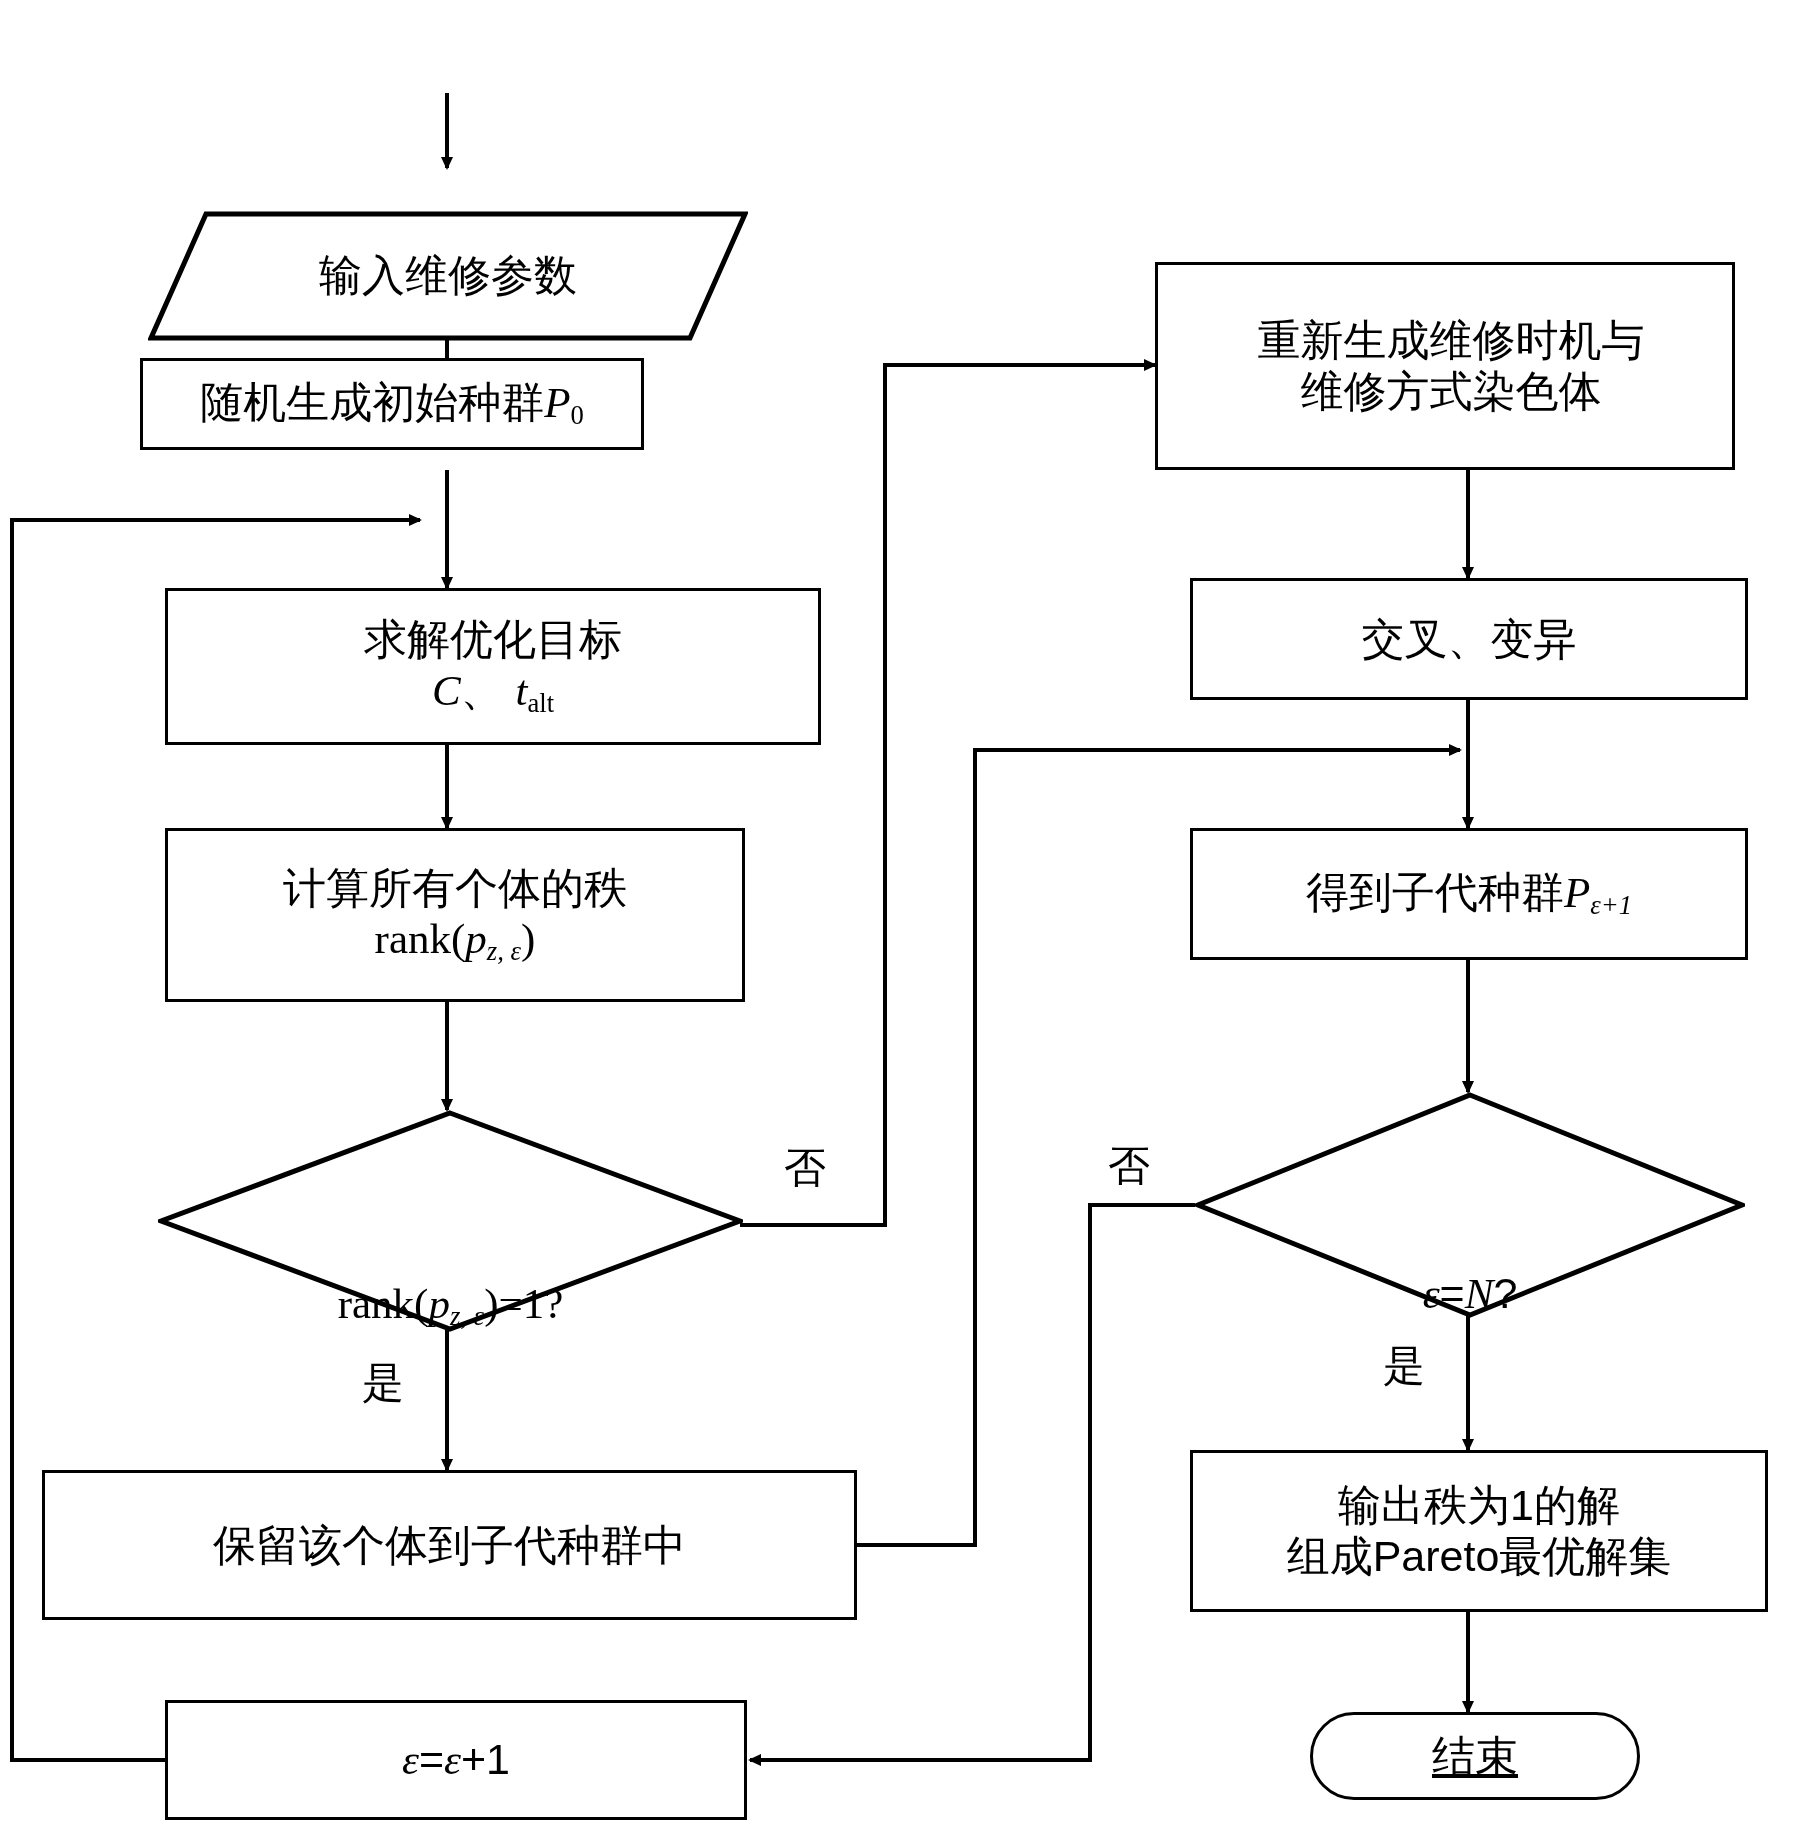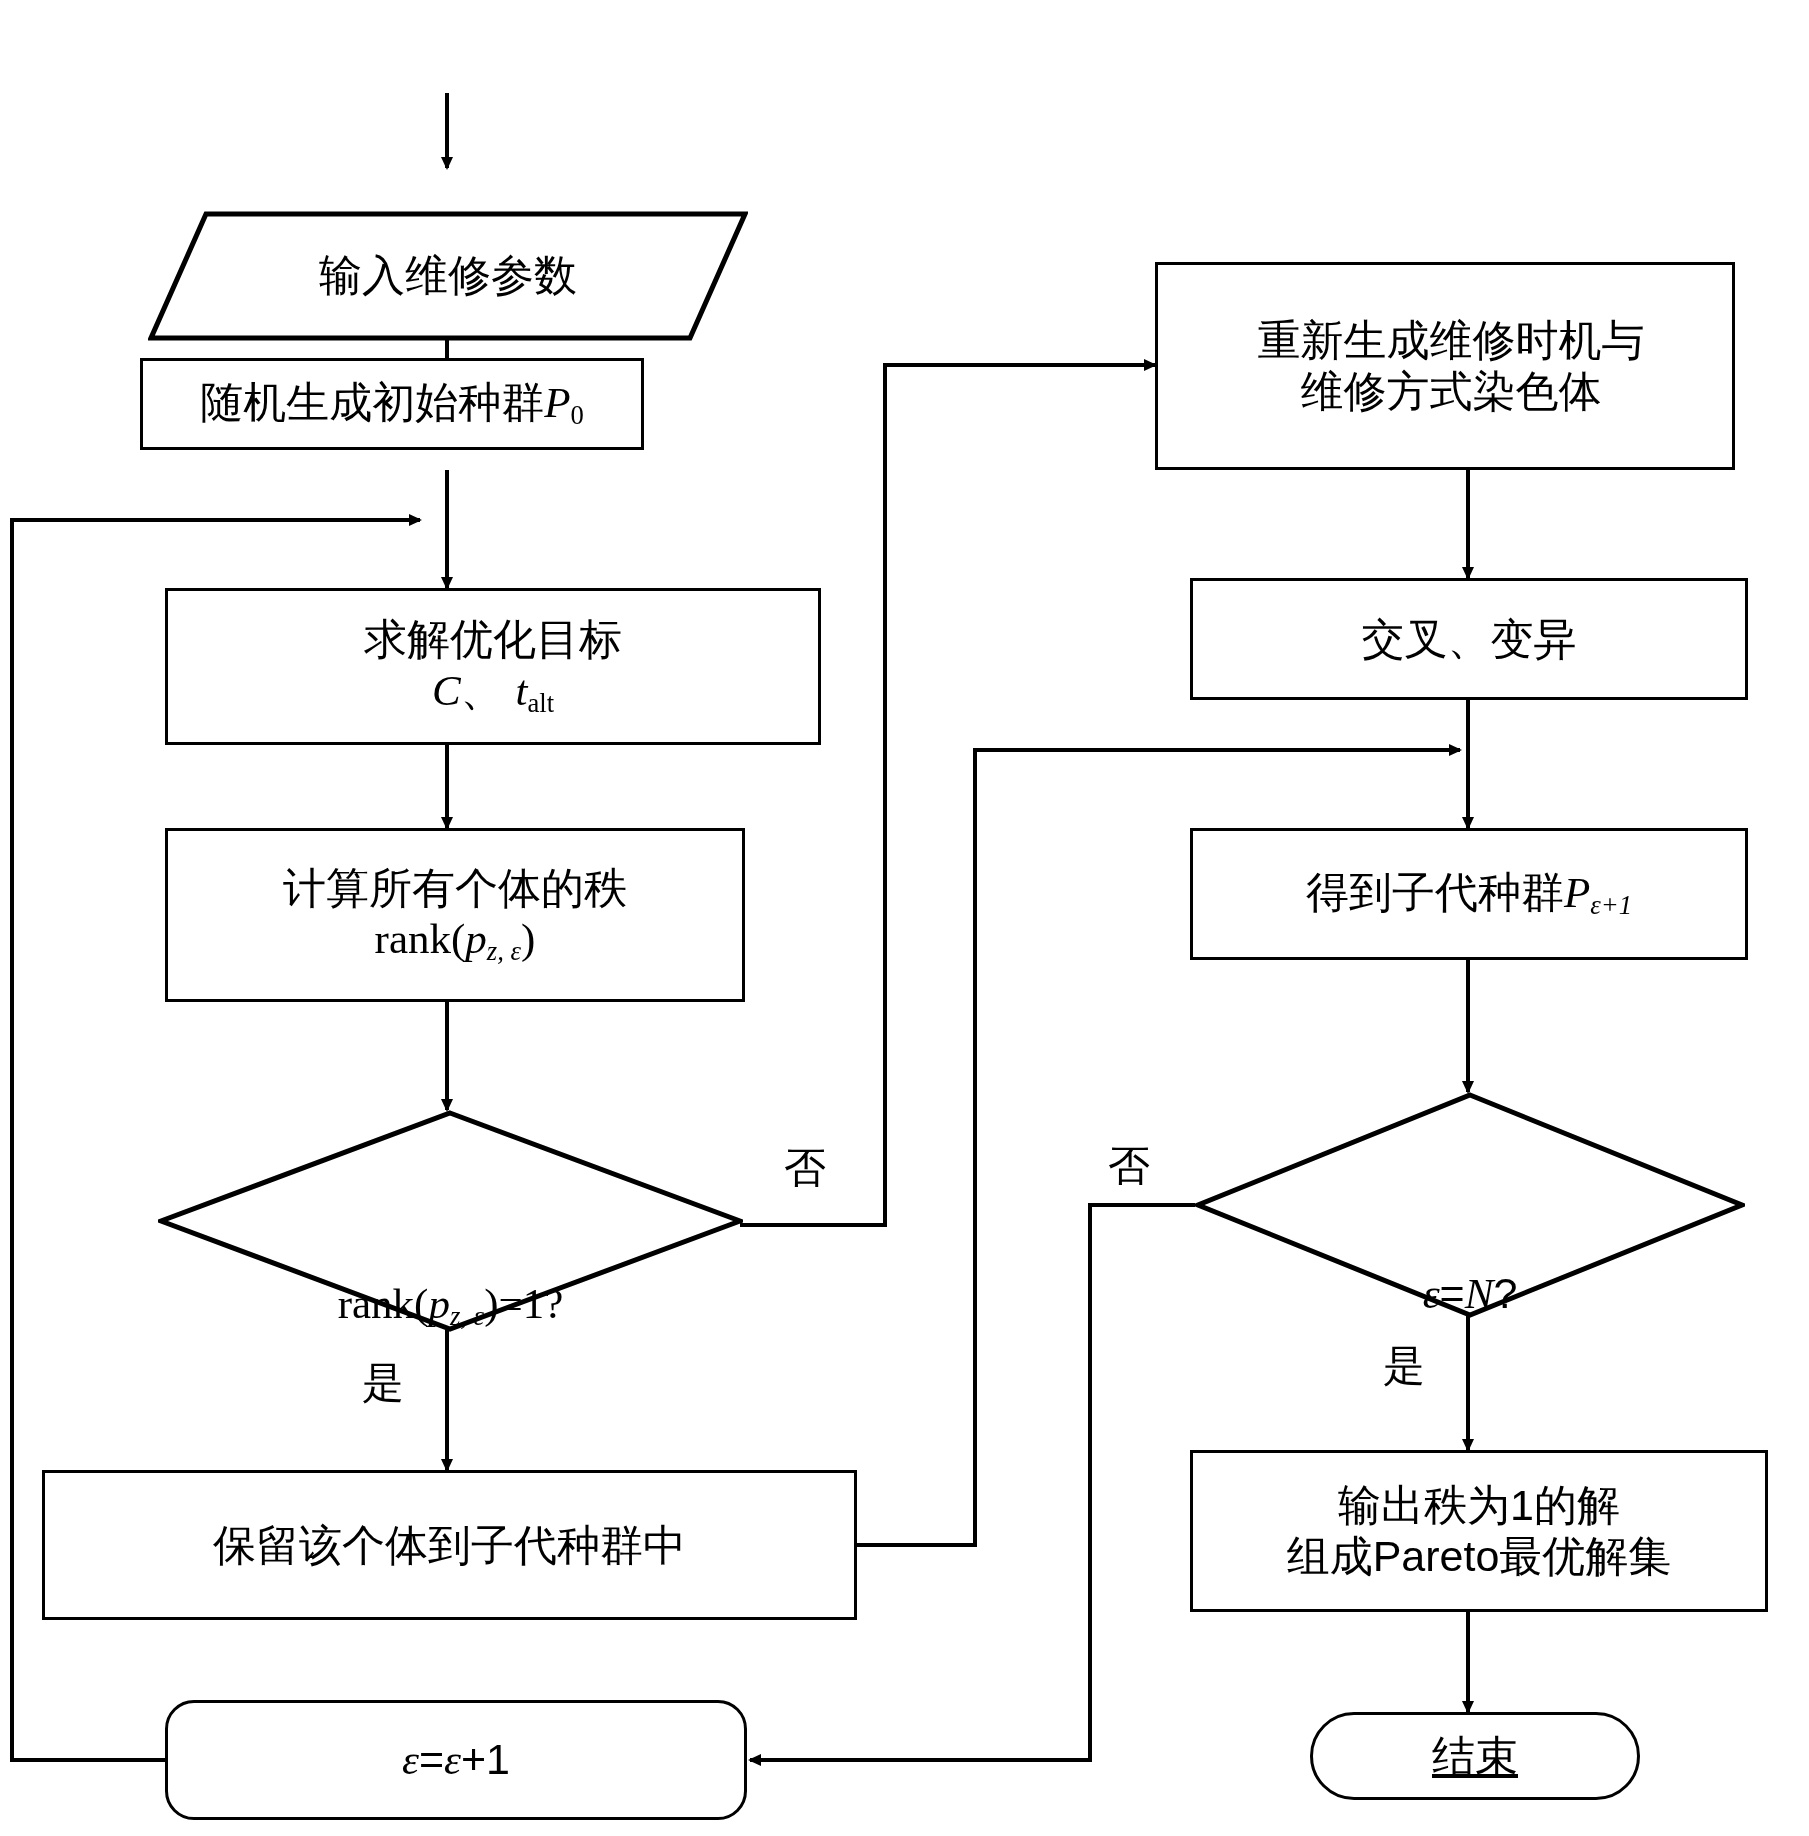--- a/index.html
+++ b/index.html
@@ -164,21 +164,21 @@
     <svg class="parallelogram" viewBox="0 0 585 222" preserveAspectRatio="none">
       <polygon points="292,3 582,111 292,219 3,111" fill="#ffffff" stroke="#000" stroke-width="5"></polygon>
     </svg>
     <span class="txt"><span class="mathr">rank(</span><span class="mathi">p</span><sub class="mathi">z, ε</sub><span class="mathr">)=1?</span></span>
   </div>
 
   <div class="node" style="left:42px; top:1470px; width:815px; height:150px;">
     <span class="txt">保留该个体到子代种群中</span>
   </div>
 
-  <div class="node" style="left:165px; top:1700px; width:582px; height:120px;border-radius:29px;">
+  <div class="node" style="left:165px; top:1700px; width:582px; height:120px;">
     <span class="txt"><span class="mathi">ε</span>=<span class="mathi">ε</span>+1</span>
   </div>
 
   <div class="node" style="left:1155px; top:262px; width:580px; height:208px;padding-left:18px;">
     <span class="txt">重新生成维修时机与<br>维修方式染色体</span>
   </div>
 
   <div class="node" style="left:1190px; top:578px; width:558px; height:122px;">
     <span class="txt">交叉、变异</span>
   </div>

